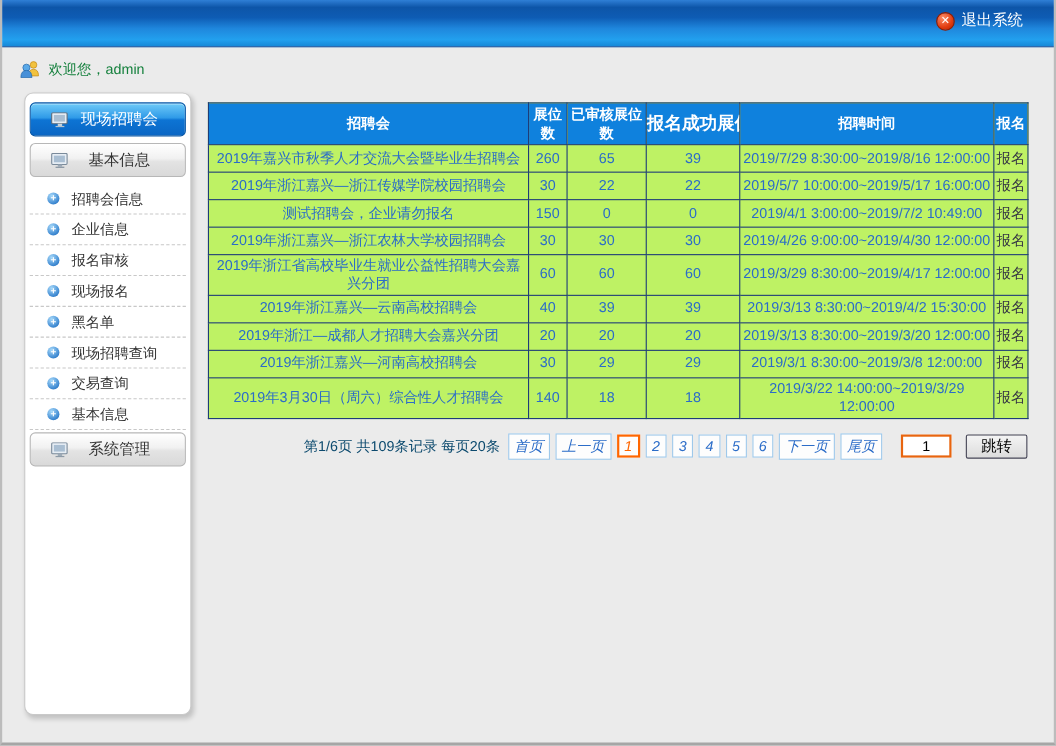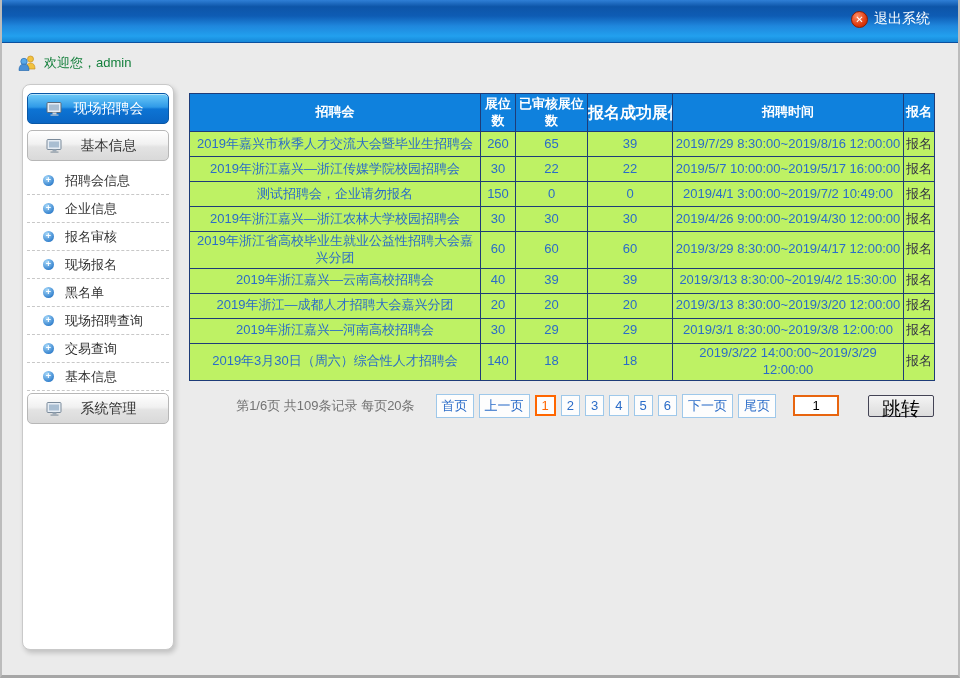--- a/index.html
+++ b/index.html
@@ -51,27 +51,27 @@
   thead th:nth-child(1), thead th:nth-child(5), thead th:nth-child(6) { white-space:nowrap; }
   thead th:nth-child(4) { white-space:nowrap; font-size:16px; padding:1px 0;margin-top:12px; }
   tbody td { font-size:13px; color:#2b6cc8; height:25px; padding:1px 2px; line-height:1.3; }
   tbody td.title a { color:#2b6cc8; text-decoration:none; cursor:pointer; }
   tbody td.action { color:#333344; font-size:13px; padding:1px 0; }
   tbody td.action a { color:#333344; text-decoration:none; cursor:pointer; }
 
   
   .pagination { margin-top:13px; display:flex; justify-content:flex-end; align-items:center;
     gap:5px; font-size:13px; color:#222; }
-  .pagination .summary { margin-right:16px; color:#737373; }
+  .pagination .summary { margin-right:2px; color:#0c4a6e; }
   .pg-box { display:inline-block; min-width:14px; padding:2px 5px; text-align:right;
-    border:1px solid #9ec8ea; background:#fdfdfd; color:#2b6cc8; cursor:pointer; text-decoration:none; }
+    border:1px solid #9ec8ea; background:#fdfdfd; color:#2b6cc8; cursor:pointer; text-decoration:none;font-style:italic; }
   .pg-box.current { border:2px solid #ff6600; color:#ff6600; padding:1px 5px; }
   .jump-input { width:46px; height:21px; margin-left:12px; border:2px solid #e8650f;
     text-align:center; font-size:13px; color:#000; background:#fff; outline:none; }
-  .jump-btn { margin-left:24px; height:22px; padding:0 13px; font-size:19px; color:#000;
+  .jump-btn { margin-left:8px; height:22px; padding:0 13px; font-size:14px; color:#000;
     border:1px solid #445; border-radius:2px; cursor:pointer;
     background:linear-gradient(180deg,#f4f4f4,#dcdcdc);text-align:center; }
 </style>
 </head>
 <body>
 
 <div class="page">
 
   <div class="topbar">
     <div class="logout">

